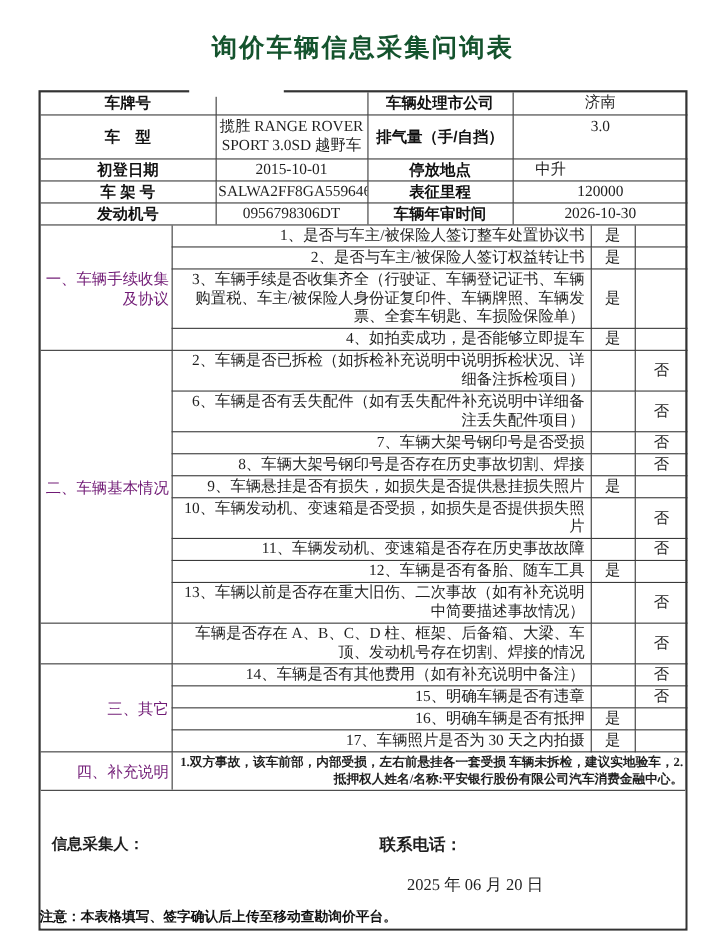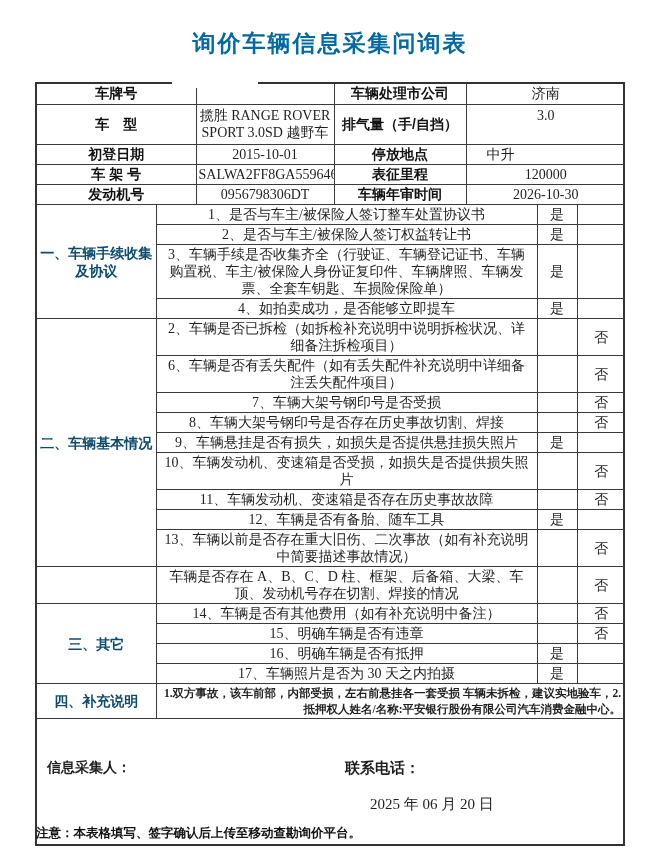--- a/index.html
+++ b/index.html
@@ -1,38 +1,38 @@
 <!DOCTYPE html>
 <html><head>
 <meta charset="utf-8">
 <style>
   html,body{margin:0;padding:0;background:#fff;}
   .page{position:relative;width:660px;height:858px;background:#fff;overflow:hidden;
         font-family:"Liberation Serif","DejaVu Serif",serif;color:#1f1f1f;}
   .title{position:absolute;top:28px;left:0;width:100%;text-align:center;
          font-family:"Liberation Sans","DejaVu Sans",sans-serif;
-         font-weight:bold;font-size:23px;letter-spacing:2px;color:#0369a1;}
+         font-weight:bold;font-size:23px;letter-spacing:2px;color:#14532d;}
   .wrapper{position:absolute;left:35px;top:82px;width:590px;box-sizing:border-box;
            border:2px solid #333;background:#fff;}
   table{border-collapse:collapse;border-style:hidden;width:100%;table-layout:fixed;}
   td{border:1px solid #3a3a3a;padding:0 2px;vertical-align:middle;
      font-size:14px;line-height:17px;overflow:hidden;}
   .sep{height:0;border-top:1px solid #3a3a3a;}
   
   .ri1{height:20px;} .ri2{height:40px;}
   td.ilabel{font-family:"Liberation Sans","DejaVu Sans",sans-serif;font-weight:bold;
             text-align:center;color:#111;}
   td.ival{text-align:center;}
   td.ival-left{text-align:left;padding-left:20px;}
   td.ival-top{text-align:center;vertical-align:top;padding-top:2px;}
   
   .r1{height:19px;} .r2{height:36px;} .r3{height:54px;} .rsup{height:34px;}
-  td.sec{font-family:"Liberation Sans","DejaVu Sans",sans-serif;font-weight:bold;
-         text-align:center;color:#0c4a6e;line-height:18px;}
-  td.q{text-align:center;padding:1px 5px;}
+  td.sec{font-family:"Liberation Sans","DejaVu Sans",sans-serif;font-weight:normal;
+         text-align:right;color:#701a75;line-height:18px;}
+  td.q{text-align:right;padding:1px 5px;}
   td.ans{text-align:center;}
   td.sup{text-align:right;padding:1px 4px;font-size:11.5px;line-height:16px;font-weight:600;}
   
   .footer-box{position:relative;height:125px;border-top:1px solid #3a3a3a;background:#fff;}
   .collector{position:absolute;left:10px;top:40px;font-size:14px;font-weight:600;}
   .phone{position:absolute;left:308px;top:40px;font-size:15px;font-weight:600;}
   .date{position:absolute;left:333px;top:76px;font-size:15px;font-weight:400;}
   .note{position:absolute;left:36px;top:825px;font-size:12.5px;font-weight:bold;
         font-family:"Liberation Sans","DejaVu Sans",sans-serif;color:#111;}
   .patch{position:absolute;left:172px;top:78px;width:86px;height:10px;background:#fff;z-index:5;}

